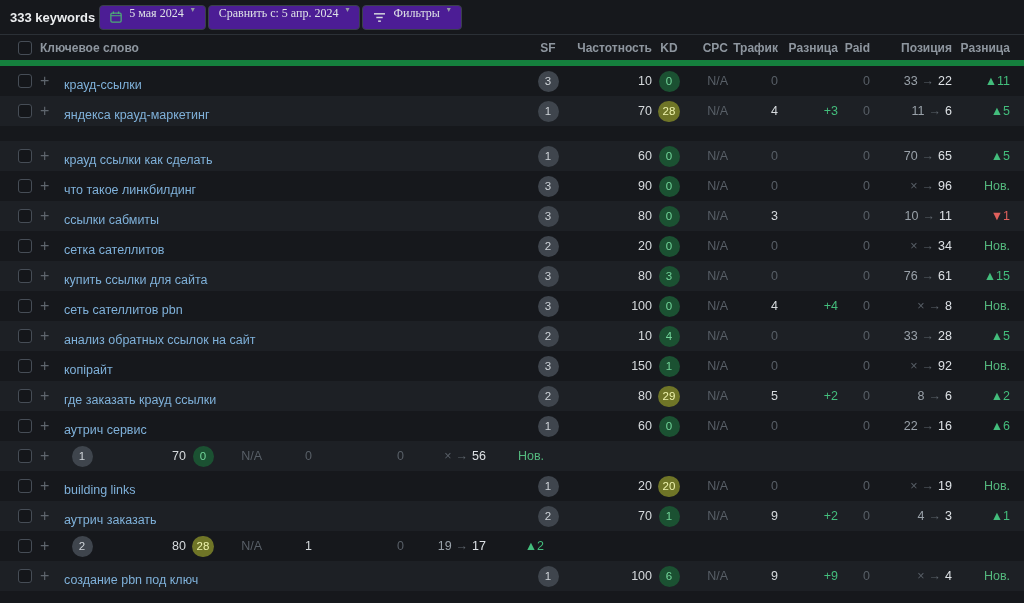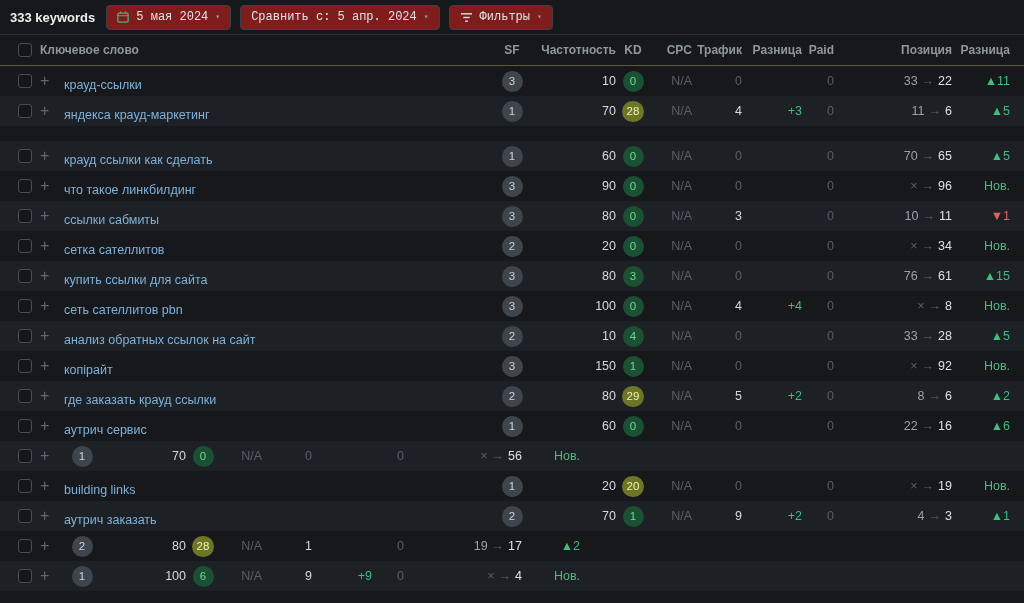--- a/index.html
+++ b/index.html
@@ -9,70 +9,69 @@
     font-family: "Liberation Sans", "DejaVu Sans", sans-serif;
     color: #dde1e5;
     overflow: hidden;
   }
 
   
   .toolbar {
     height: 34px;
     display: flex;
     align-items: center;
-    gap: 9px;
+    gap: 2px;
     padding: 0 10px;
   }
   .kw-count { font-size: 13px; font-weight: bold; color: #eceef0; margin-right: 2px; white-space: nowrap; }
   .btn {
     display: inline-flex;
-    align-items: center;
     gap: 7px;
     height: 25px;
     padding: 0 10px;
-    background: #7f1d1d;
+    background: #4c1d95;
     border: 1px solid #3a414a;
     border-radius: 4px;
     color: #dfe3e7;
     font-size: 12px;
-    font-family: Liberation Mono, monospace;
+    font-family: Liberation Serif, serif;
     cursor: pointer;
     white-space: nowrap;
   }
   .caret { font-size: 8px; color: #959da6; line-height: 1; }
   .icon-wrap { display: inline-flex; align-items: center; }
 
   
   .thead {
     display: flex;
     align-items: center;
     height: 32px;
     border-top: 1px solid #2b3036;
-    border-bottom: 1px solid #15803d;
+    border-bottom: 6px solid #15803d;
     font-size: 12px;
     font-weight: bold;
     color: #8e969f;
   }
   .row { display: flex; align-items: center; height: 30px; font-size: 12.5px; }
   .row.alt { background: #1d2025; }
   .row-spacer { height: 15px; }
 
   .cell { display: flex; align-items: center; }
   .c-check   { width: 40px;  padding-left: 18px; }
   .c-plus    { width: 24px; }
   .c-kw      { flex: 1; padding-right: 8px; overflow: hidden; }
   .c-kwh     { flex: 1; }
   .c-sf      { width: 36px; justify-content: center; }
   .c-vol     { width: 86px; justify-content: flex-end; }
   .c-kd      { width: 34px; justify-content: center; }
   .c-cpc     { width: 42px; justify-content: flex-end; }
   .c-traffic { width: 50px; justify-content: flex-end; text-align: right; }
   .c-tdiff   { width: 60px; justify-content: flex-end; }
   .c-paid    { width: 32px; justify-content: flex-end; }
-  .c-pos     { width: 82px; justify-content: flex-end; margin-left: 36px; }
+  .c-pos     { width: 82px; justify-content: flex-end; }
   .c-rdiff   { width: 72px; justify-content: flex-end; padding-right: 14px; }
 
   .checkbox {
     width: 14px; height: 14px;
     border: 1px solid #464d56;
     border-radius: 3px;
     background: #14161a;
     display: inline-block;
     cursor: pointer;
   }
@@ -682,20 +681,23 @@
           </div>
   </div>
 
   <div class="row alt">
     <div class="cell c-check">
             <span class="checkbox"></span>
           </div>
     <div class="cell c-plus">
             <span class="plus">+</span>
           </div>
+    <div class="cell c-kw">
+            <a class="kw">создание pbn под ключ</a>
+          </div>
     <div class="cell c-sf">
             <span class="badge sf">1</span>
           </div>
     <div class="cell c-vol num">100</div>
     <div class="cell c-kd">
             <span class="badge kd-green">6</span>
           </div>
     <div class="cell c-cpc muted">N/A</div>
     <div class="cell c-traffic num">
             <span>9</span>

